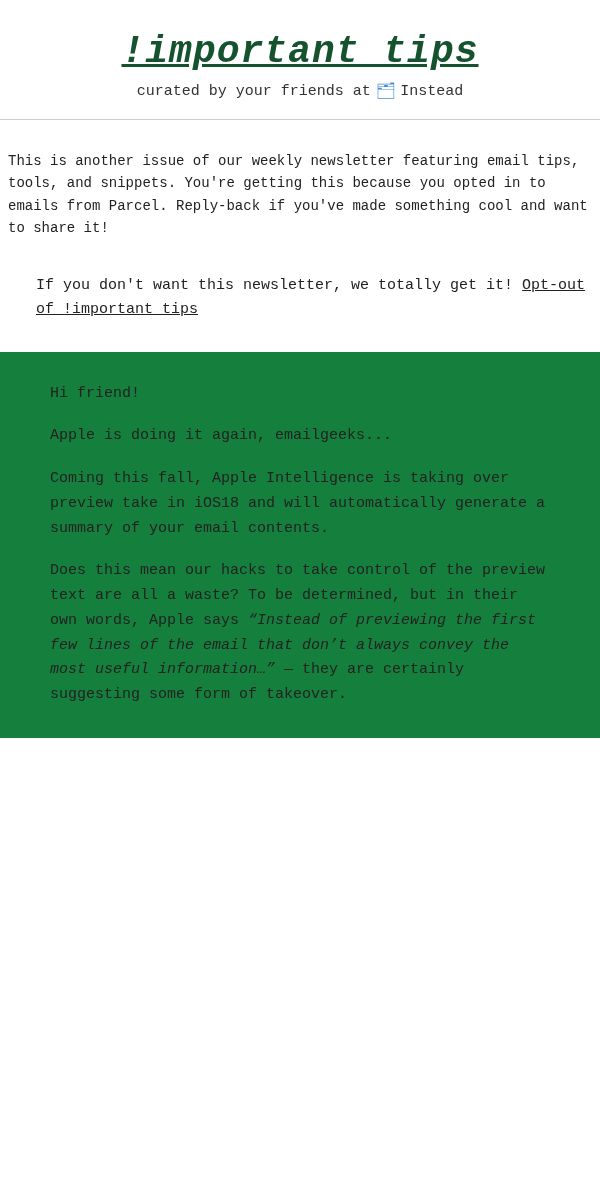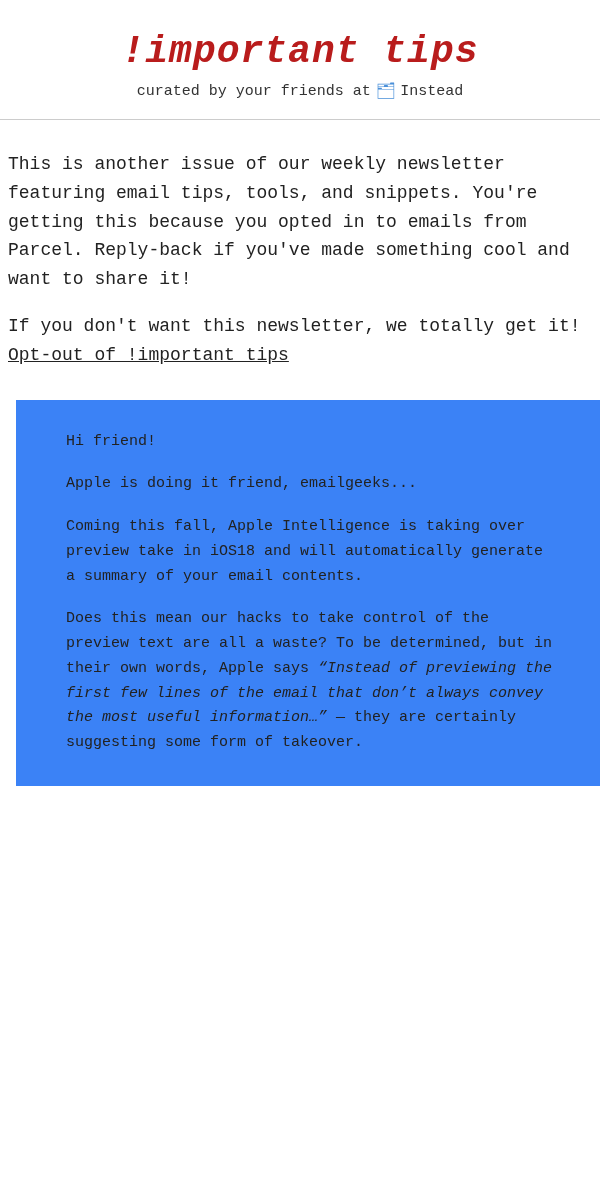--- a/index.html
+++ b/index.html
@@ -22,22 +22,23 @@
       text-align: center;
       padding: 30px 20px 18px 20px;
     }
 
     .header-title {
       font-size: 38px;
       font-style: italic;
       font-weight: bold;
       font-family: 'Courier New', Courier, monospace;
       letter-spacing: 1px;
-      color: #b91c1c;
+      color: #14532d;
       margin-bottom: 8px;
+      text-decoration: underline;
     }
 
     .header-subtitle {
       font-size: 15px;
       font-family: 'Courier New', Courier, monospace;
       color: #333333;
       display: flex;
       align-items: center;
       justify-content: center;
       gap: 5px;
@@ -60,44 +61,44 @@
       border-top: 1px solid #cccccc;
       margin: 0 0 20px 0;
     }
 
     .intro-section {
       padding: 10px 8px 20px 8px;
     }
 
     .intro-text {
       font-family: 'Courier New', Courier, monospace;
-      font-size: 18px;
+      font-size: 14px;
       line-height: 1.6;
       color: #222222;
-      margin-bottom: 18px;
+      margin-bottom: 34px;
     }
 
     .optout-text {
       font-family: 'Courier New', Courier, monospace;
-      font-size: 18px;
+      font-size: 15px;
       line-height: 1.6;
       color: #222222;
+      margin-left: 28px;
     }
 
     .optout-link {
       color: #222222;
       text-decoration: underline;
       font-family: 'Courier New', Courier, monospace;
     }
 
     .content-section {
-      background: #3b82f6;
+      background: #15803d;
       padding: 30px 46px 30px 50px;
       margin-top: 10px;
-      margin-left: 16px;
     }
 
     .content-paragraph {
       font-family: 'Courier New', Courier, monospace;
       font-size: 15px;
       line-height: 1.65;
       color: #222222;
       margin-bottom: 18px;
     }
 
@@ -128,18 +129,18 @@
 <div class="intro-section">
   <p class="intro-text">This is another issue of our weekly newsletter featuring email tips, tools, and snippets. You're getting this because you opted in to emails from Parcel. Reply-back if you've made something cool and want to share it!</p>
   <p class="optout-text">
     <span>If you don't want this newsletter, we totally get it!</span>
     <a class="optout-link" href="#">Opt-out of !important tips</a>
   </p>
 </div>
 
 <div class="content-section">
   <p class="content-paragraph">Hi friend!</p>
-  <p class="content-paragraph">Apple is doing it friend, emailgeeks...</p>
+  <p class="content-paragraph">Apple is doing it again, emailgeeks...</p>
   <p class="content-paragraph">Coming this fall, Apple Intelligence is taking over preview take in iOS18 and will automatically generate a summary of your email contents.</p>
   <p class="content-paragraph">
     <span>Does this mean our hacks to take control of the preview text are all a waste? To be determined, but in their own words, Apple says </span><span class="italic-quote">“Instead of previewing the first few lines of the email that don’t always convey the most useful information…”</span><span> — they are certainly suggesting some form of takeover.</span>
   </p>
 </div>
 
 </body></html>

